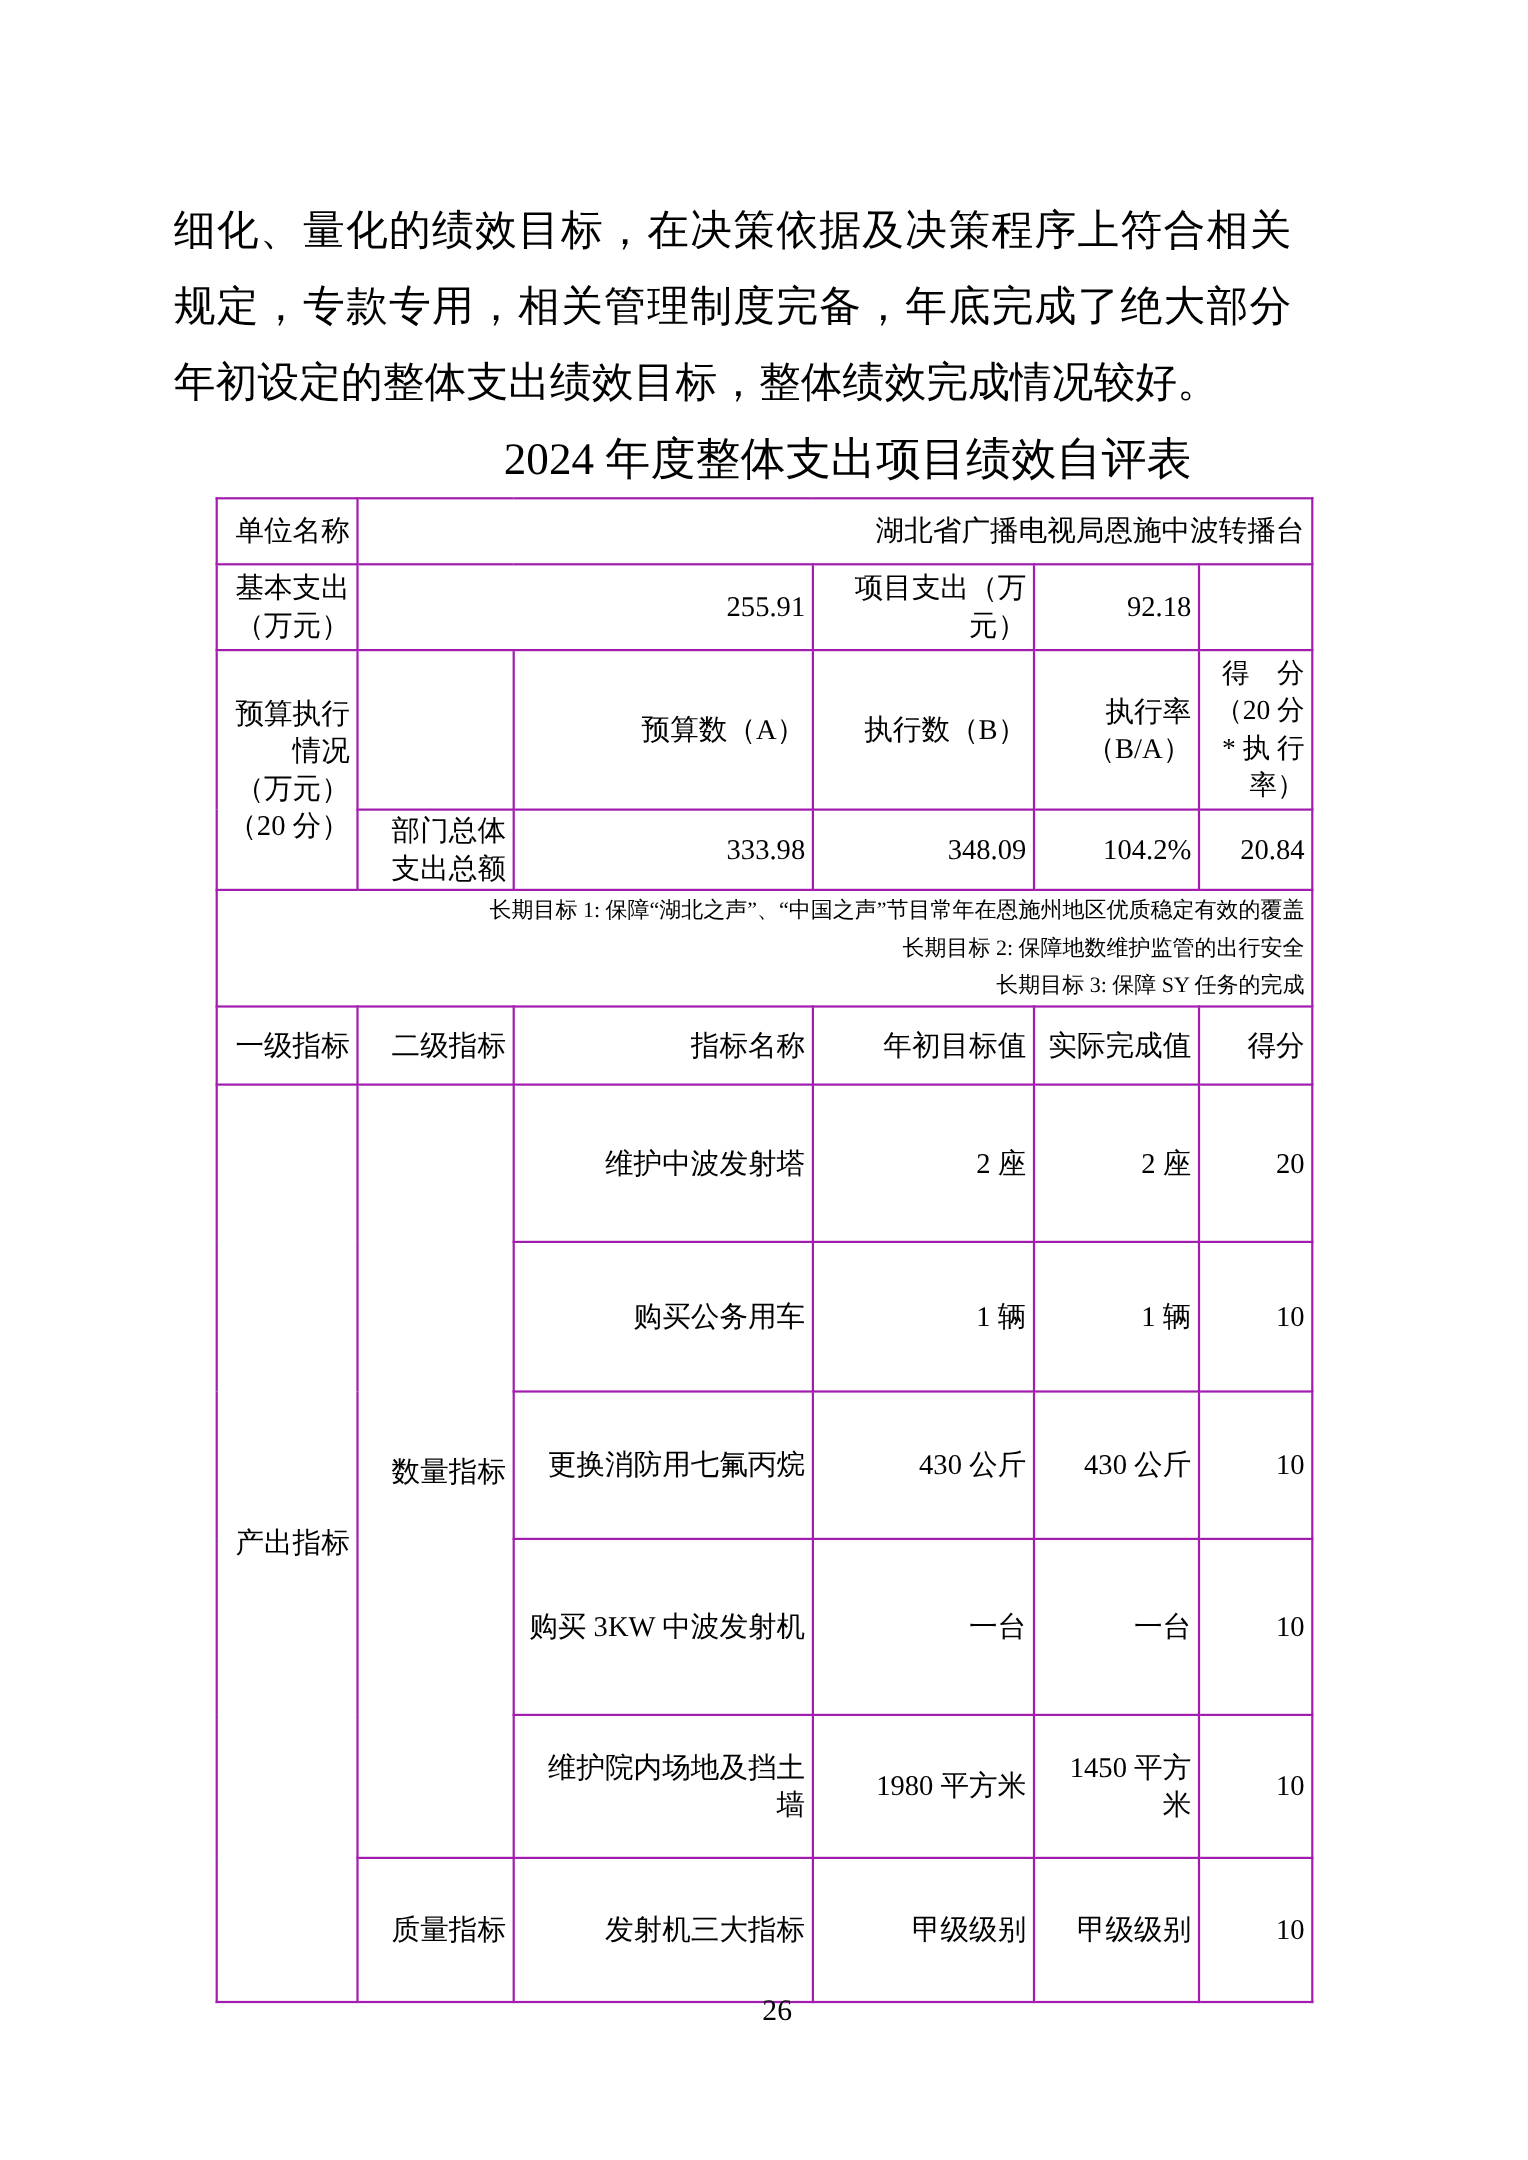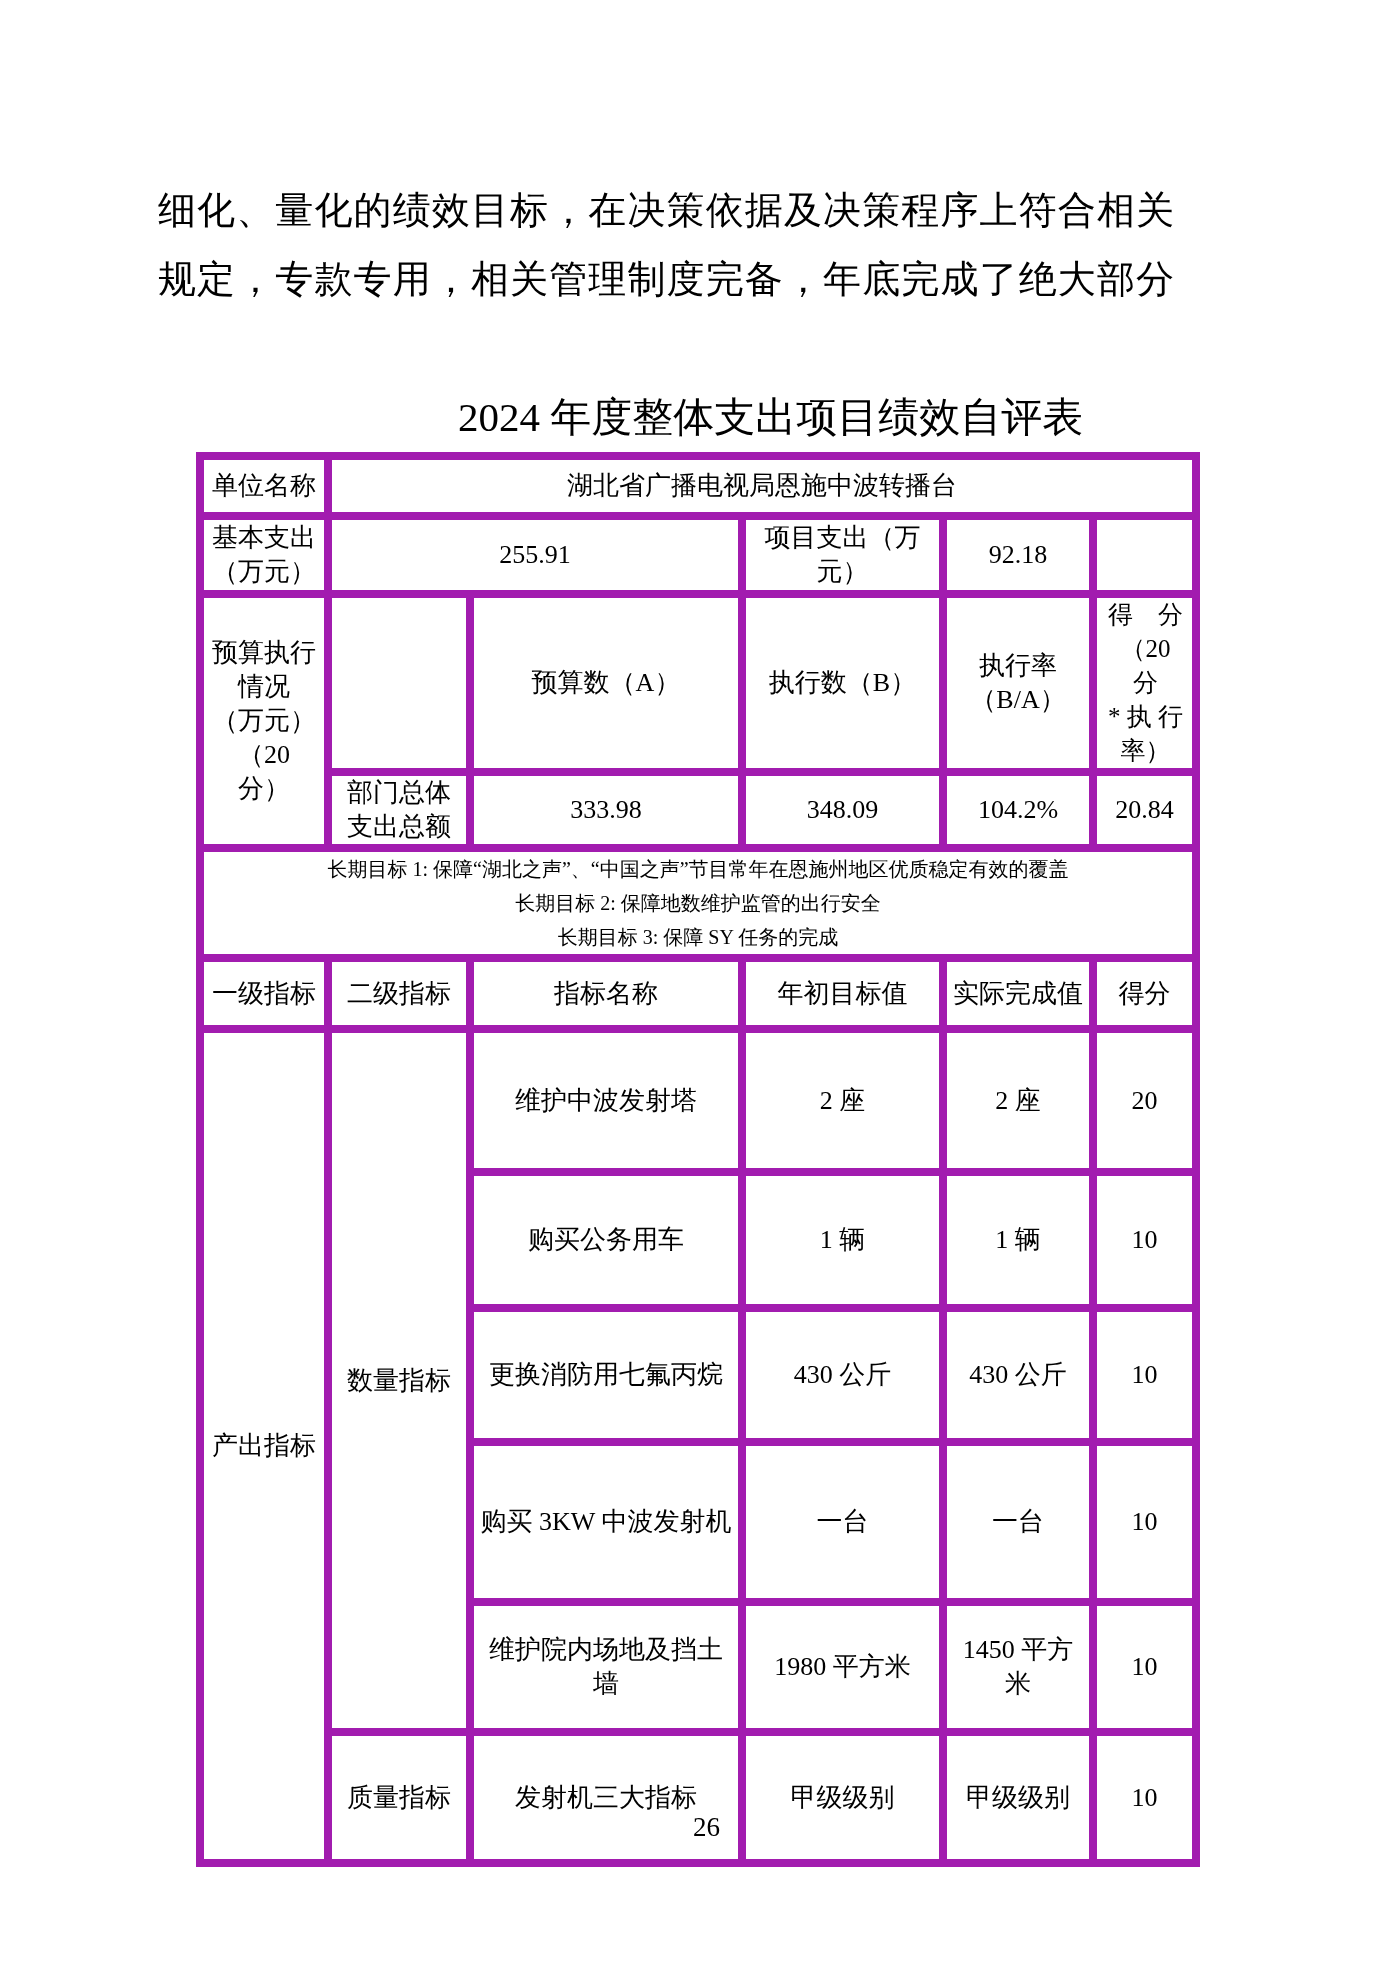--- a/index.html
+++ b/index.html
@@ -13,21 +13,21 @@
   .intro .line{height:69px;line-height:69px;white-space:nowrap;}
   .intro .jline{text-align:justify;text-align-last:justify;white-space:normal;}
   
   .doc-title{position:absolute;left:458px;top:392px;font-size:41px;line-height:50px;white-space:nowrap;}
   
   table.main{
     position:absolute;left:196px;top:452px;width:996px;
     border-collapse:collapse;table-layout:fixed;font-size:26px;
   }
   table.main td{
-    border:8px solid #a21caf;text-align:center;vertical-align:middle;
+    border:2px solid #a21caf;text-align:right;vertical-align:middle;
     padding:0 6px;overflow:hidden;line-height:34px;
   }
   td.ml{white-space:pre-line;line-height:36px;}
   td.leftpad{text-align:left;padding-left:14px;}
   td.goals{
     white-space:pre-line;text-align:left;font-size:20px;line-height:35px;padding:2px 8px;
   }
   td.score-top{vertical-align:top;padding-top:24px;}
   
   tr.r-unit{height:60px;}
@@ -43,20 +43,21 @@
   tr.rd5{height:130px;}
   tr.rd6{height:131px;margin-top:40px;}
   .pagenum{position:absolute;left:0;top:1812px;width:1389px;text-align:center;font-size:27px;margin-left:12px;}
 </style>
 </head>
 <body>
 
 <div class="intro">
   <div class="line jline">细化、量化的绩效目标，在决策依据及决策程序上符合相关</div>
   <div class="line jline">规定，专款专用，相关管理制度完备，年底完成了绝大部分</div>
+  <div class="line">年初设定的整体支出绩效目标，整体绩效完成情况较好。</div>
 </div>
 
 <div class="doc-title">2024 年度整体支出项目绩效自评表</div>
 
 <table class="main">
   <colgroup>
     <col style="width:128px">
       <col style="width:142px">
       <col style="width:272px">
     <col style="width:201px">

